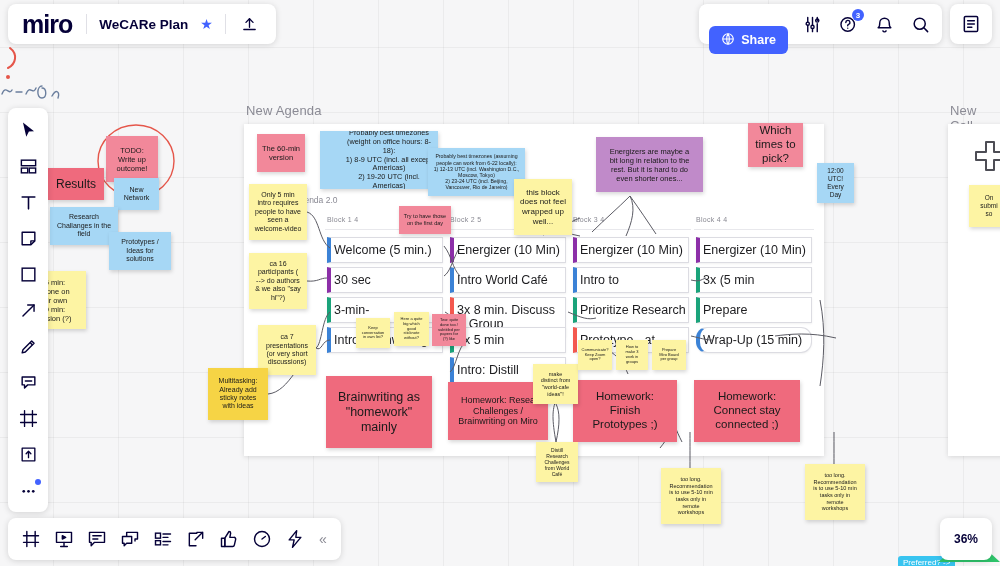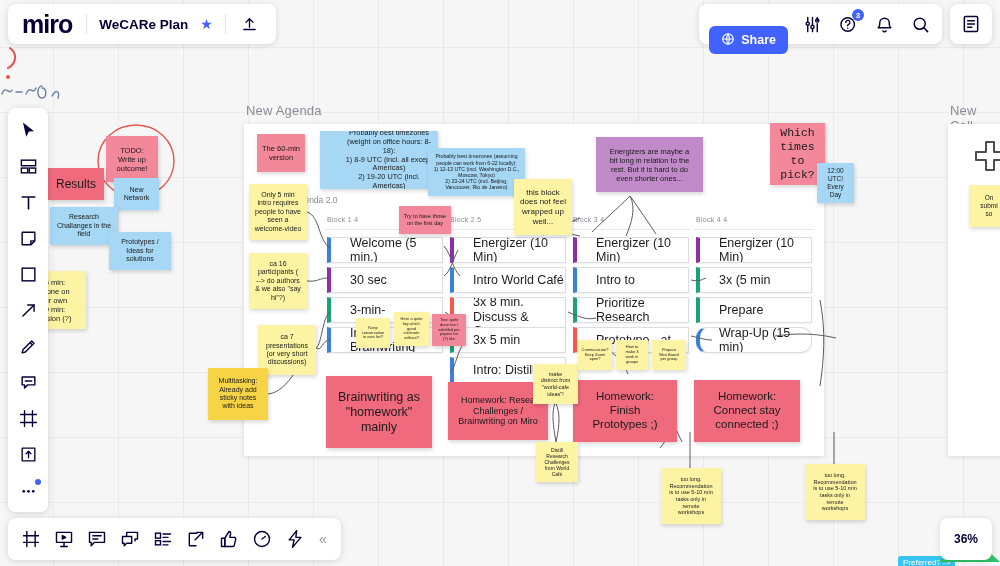--- a/index.html
+++ b/index.html
@@ -74,21 +74,21 @@
     font-size: 8.5px;
   }
 
   
   .card {
     position: absolute;
     background: #ffffff;
     border: 1px solid #dcdce2;
     border-left-width: 4px;
     display: flex; align-items: center;
-    padding-left: 19px;
+    padding-left: 3px;
     font-size: 12.5px;
     color: #1d1d20;
     line-height: 1.15;
     overflow: hidden;
     box-shadow: 0 1px 2px rgba(0,0,0,0.06);
   }
 
   
   #links { position: absolute; inset: 0; pointer-events: none; }
   #links path { fill: none; stroke: #5b5b64; stroke-width: 1; }
@@ -368,21 +368,21 @@
 2) 23-24 UTC (incl. Beijing,
 Vancouver, Rio de Janeiro)</div>
         <div class="sticky yellow" style="left: 514px; top: 179px; width: 58px; height: 56px; font-size: 8px;">this block
 does not feel
 wrapped up
 well...</div>
         <div class="sticky purple" style="left: 596px; top: 137px; width: 107px; height: 55px; font-size: 7.5px;">Energizers are maybe a
 bit long in relation to the
 rest. But it is hard to do
 even shorter ones...</div>
-        <div class="sticky pink2" style="left: 770px; top: 123px; width: 55px; height: 62px; font-size: 11.5px; font-family: Liberation Mono, monospace;">Which
+        <div class="sticky pink2" style="left: 748px; top: 123px; width: 55px; height: 44px; font-size: 11.5px;">Which
 times to
 pick?</div>
         <div class="sticky blue" style="left: 817px; top: 163px; width: 37px; height: 40px; font-size: 6.5px;">12:00
 UTC!
 Every Day</div>
         <div class="sticky pink2" style="left: 399px; top: 206px; width: 52px; height: 28px; font-size: 5.5px;">Try to have those
 on the first day</div>
         <div class="sticky pink" style="left: 326px; top: 376px; width: 106px; height: 72px; font-size: 12.5px;">Brainwriting as
 "homework"
 mainly</div>

